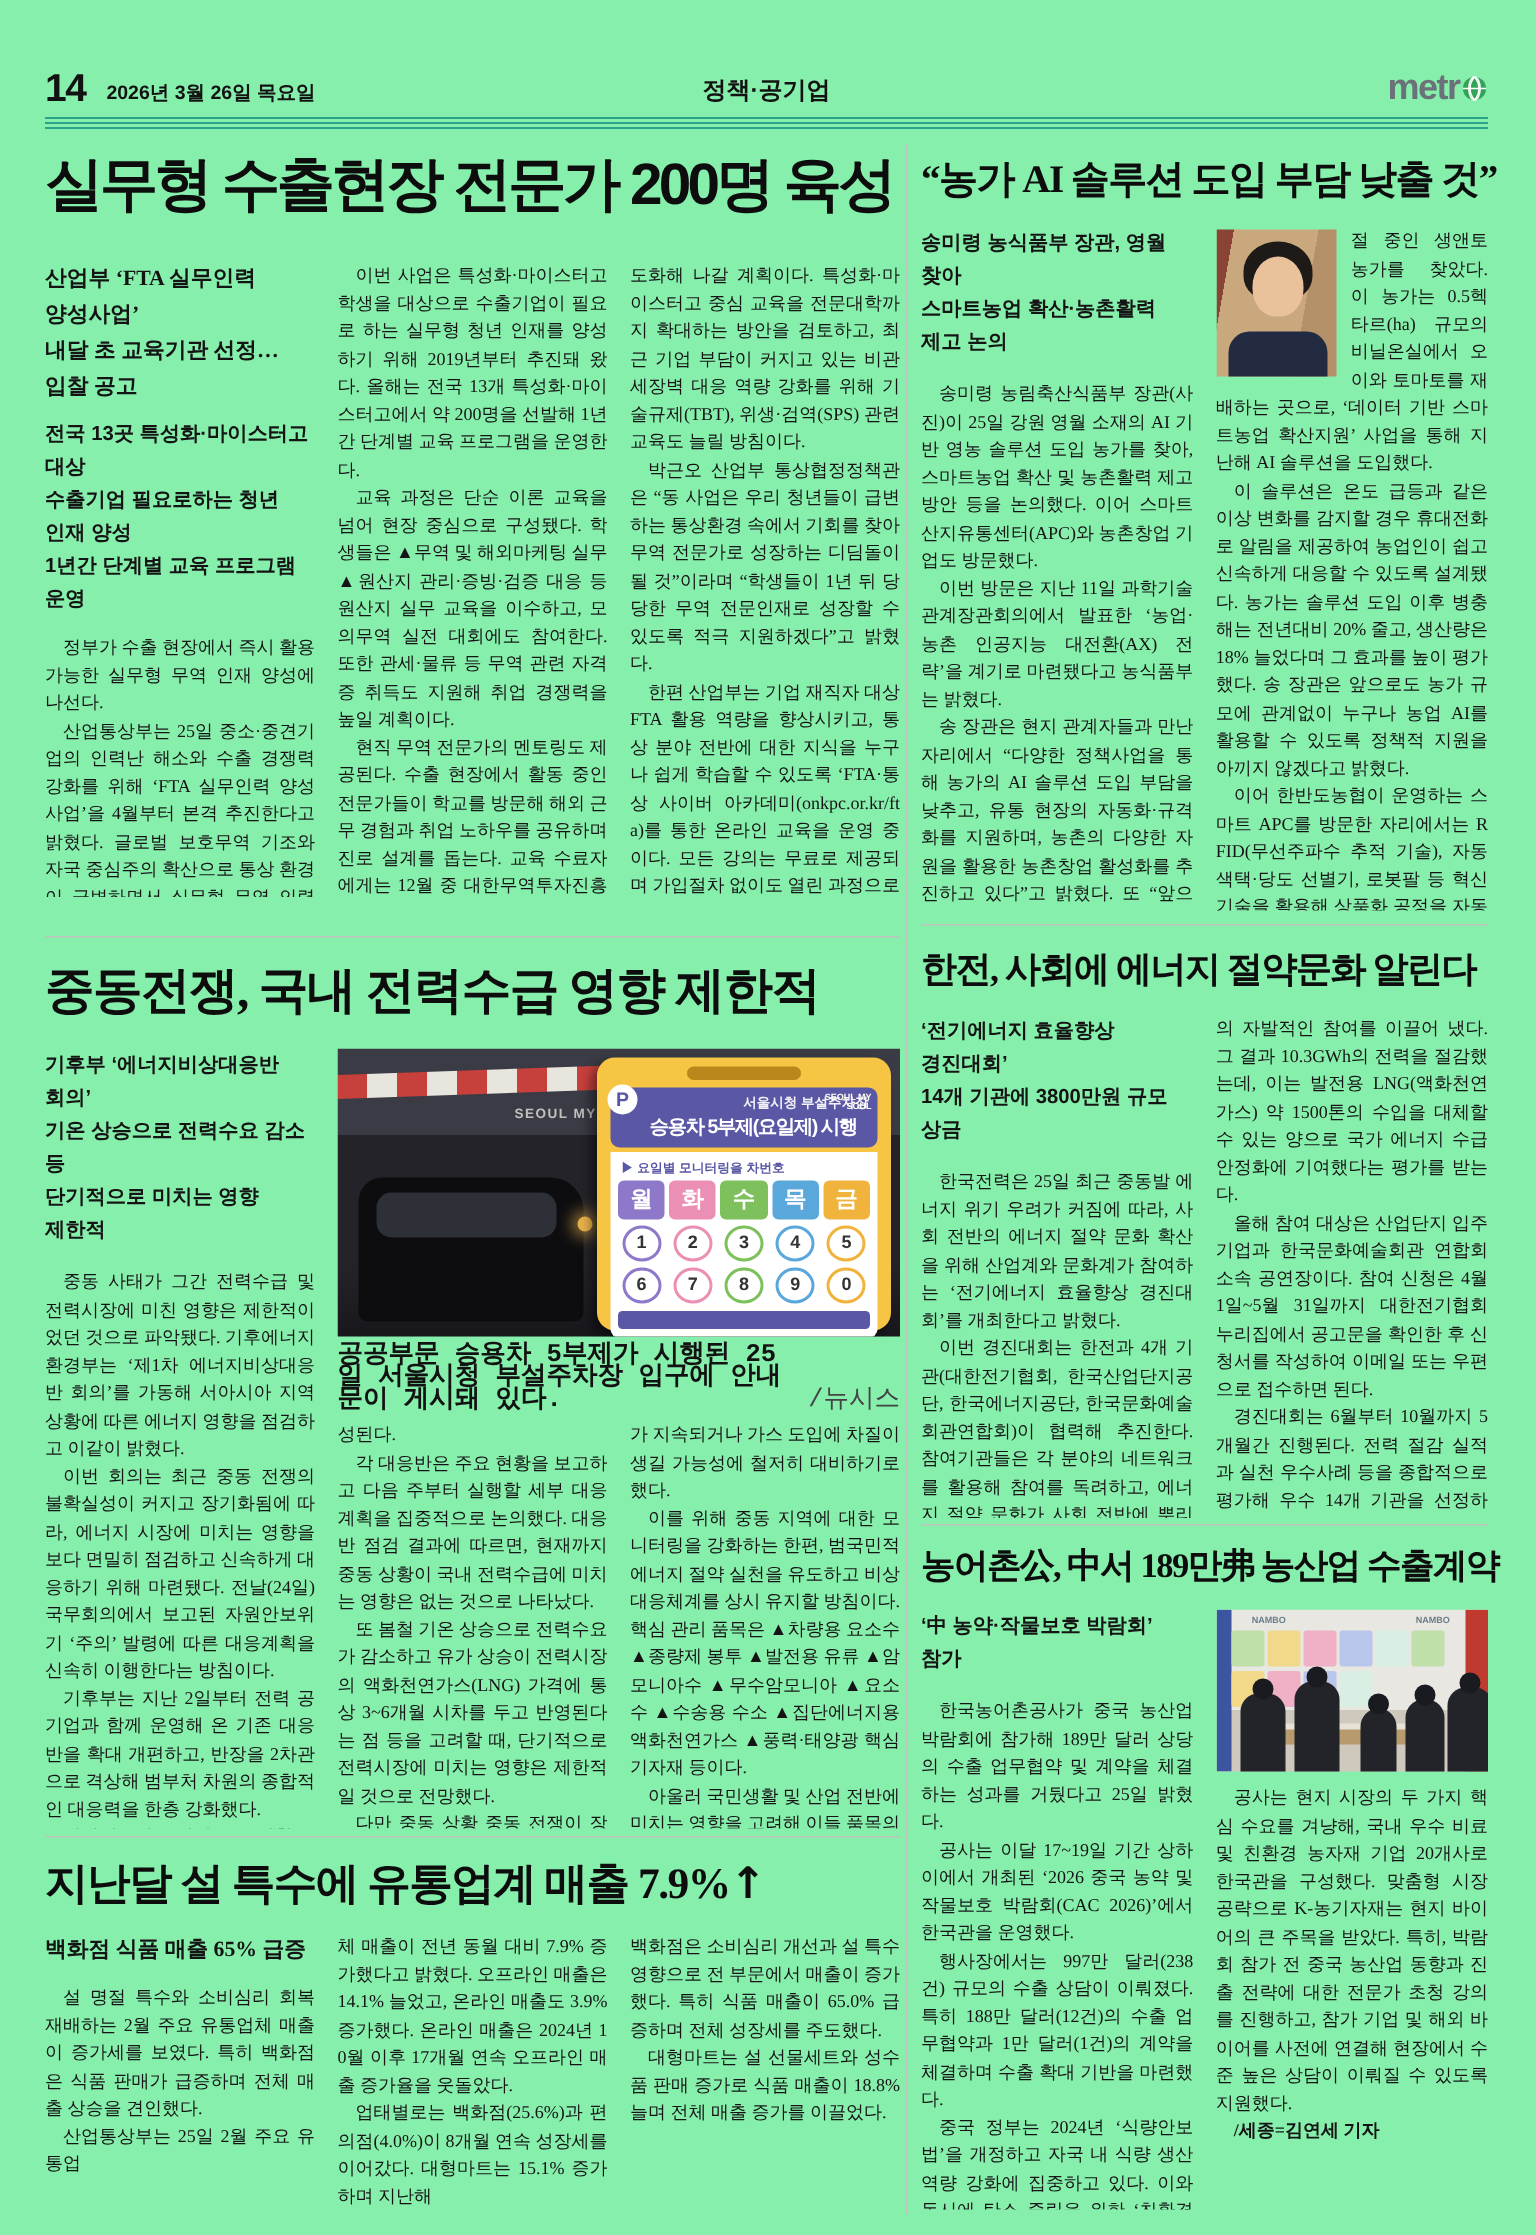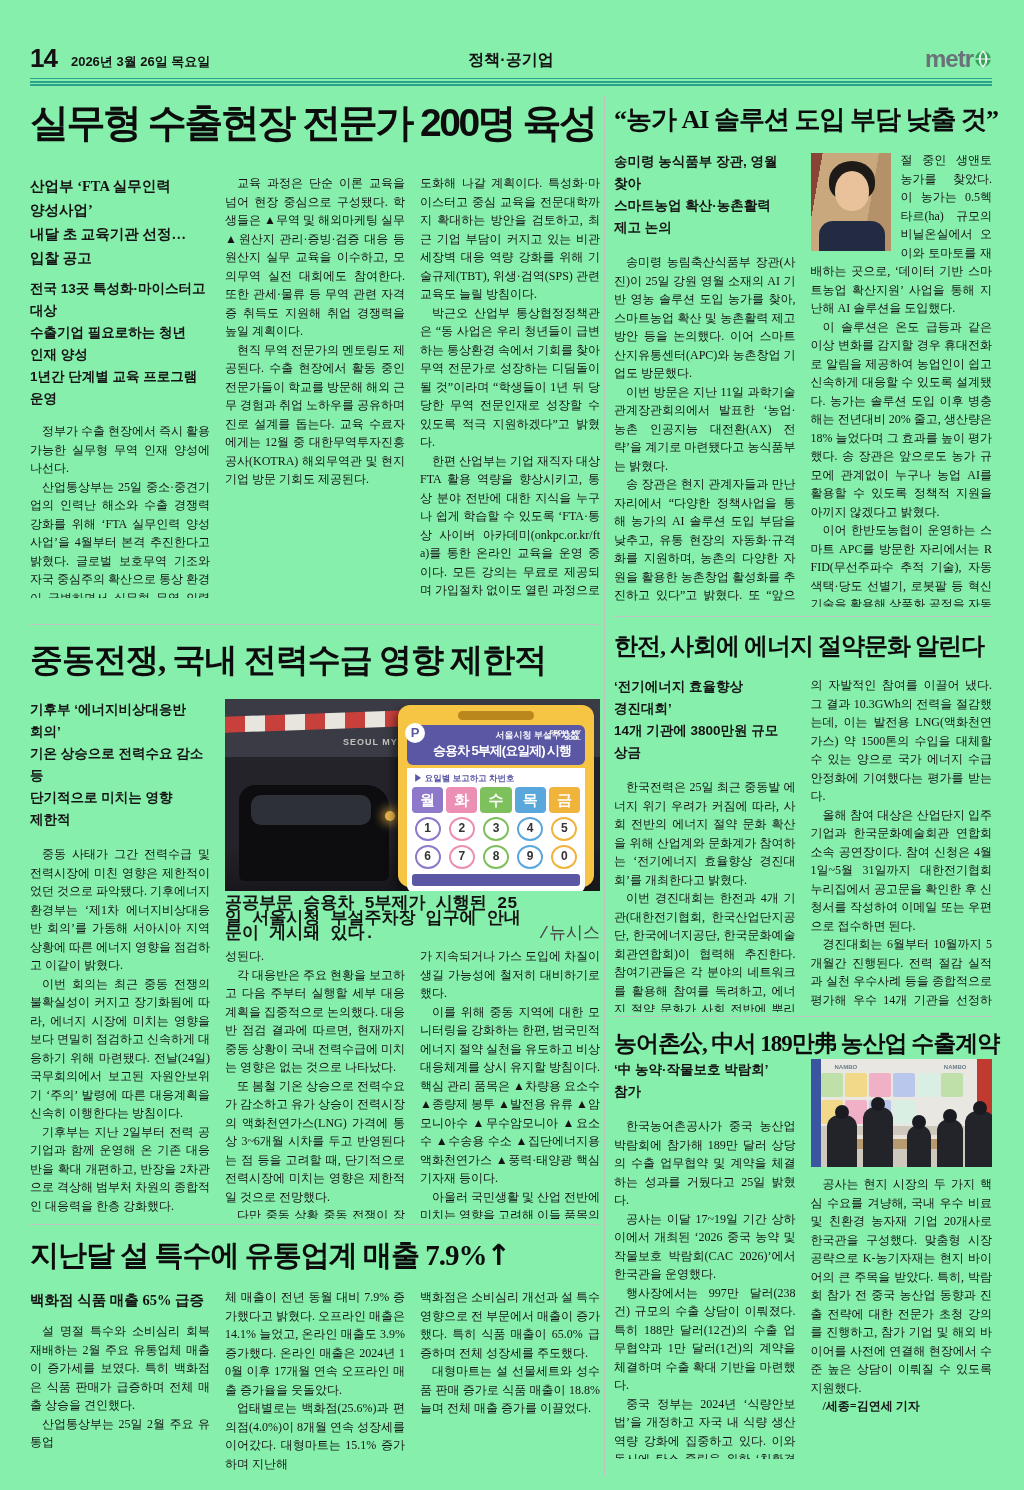--- a/index.html
+++ b/index.html
@@ -109,21 +109,21 @@
   .ex-table { position:absolute; left:34px; bottom:18px; width:96px; height:10px; background:#b79a6d; border-radius:2px;
     box-shadow:0 -4px 0 0 #e7e2d6; }
   
   .art-export { top:96px; left:30px; width:570px; }
   .art-export .cols { margin-top:24px; height:424px; }
   .art-ai { top:102px; left:614px; width:378px; }
   .art-ai .cols { margin-top:14px; height:456px; }
   .art-kepco { top:630px; left:614px; width:378px; }
   .art-kepco .cols { margin-top:14px; height:336px; }
   .art-krc { top:1028px; left:614px; width:378px; }
-  .art-krc .cols { height:400px; }
+  .art-krc .cols { margin-top:14px; height:400px; }
   .art-mideast { top:638px; left:30px; width:570px; }
   .art-mideast .cols { margin-top:16px; height:520px; }
   .art-retail { top:1236px; left:30px; width:570px; }
   .art-retail .cols { margin-top:12px; height:212px; }
   .w180 { width:180px; } .w182 { width:182px; } .w375 { width:375px; }
   .mid-right-cols { display:flex; gap:15px; margin-top:6px; height:300px; }
   .arrow-up { font-family:"DejaVu Sans",sans-serif; font-weight:700; }
 </style>
 </head>
 <body>
@@ -165,20 +165,21 @@
             <p>전국 13곳 특성화·마이스터고 대상</p>
             <p>수출기업 필요로하는 청년 인재 양성</p>
             <p>1년간 단계별 교육 프로그램 운영</p>
           </div>
         <div>
             <p>정부가 수출 현장에서 즉시 활용 가능한 실무형 무역 인재 양성에 나선다.</p>
             <p>산업통상부는 25일 중소·중견기업의 인력난 해소와 수출 경쟁력 강화를 위해 ‘FTA 실무인력 양성사업’을 4월부터 본격 추진한다고 밝혔다. 글로벌 보호무역 기조와 자국 중심주의 확산으로 통상 환경이 급변하면서 실무형 무역 인력 수요가 증가하고 있다는 판단에서다.</p>
           </div>
       </div>
       <div class="col w180">
+          <p>이번 사업은 특성화·마이스터고 학생을 대상으로 수출기업이 필요로 하는 실무형 청년 인재를 양성하기 위해 2019년부터 추진돼 왔다. 올해는 전국 13개 특성화·마이스터고에서 약 200명을 선발해 1년간 단계별 교육 프로그램을 운영한다.</p>
           <p>교육 과정은 단순 이론 교육을 넘어 현장 중심으로 구성됐다. 학생들은 ▲무역 및 해외마케팅 실무 ▲원산지 관리·증빙·검증 대응 등 원산지 실무 교육을 이수하고, 모의무역 실전 대회에도 참여한다. 또한 관세·물류 등 무역 관련 자격증 취득도 지원해 취업 경쟁력을 높일 계획이다.</p>
           <p>현직 무역 전문가의 멘토링도 제공된다. 수출 현장에서 활동 중인 전문가들이 학교를 방문해 해외 근무 경험과 취업 노하우를 공유하며 진로 설계를 돕는다. 교육 수료자에게는 12월 중 대한무역투자진흥공사(KOTRA) 해외무역관 및 현지 기업 방문 기회도 제공된다.</p>
         </div>
       <div class="col w180 cont">
         <div class="cont">
             <p>도화해 나갈 계획이다. 특성화·마이스터고 중심 교육을 전문대학까지 확대하는 방안을 검토하고, 최근 기업 부담이 커지고 있는 비관세장벽 대응 역량 강화를 위해 기술규제(TBT), 위생·검역(SPS) 관련 교육도 늘릴 방침이다.</p>
             <p>박근오 산업부 통상협정정책관은 “동 사업은 우리 청년들이 급변하는 통상환경 속에서 기회를 찾아 무역 전문가로 성장하는 디딤돌이 될 것”이라며 “학생들이 1년 뒤 당당한 무역 전문인재로 성장할 수 있도록 적극 지원하겠다”고 밝혔다.</p>
             <p>한편 산업부는 기업 재직자 대상 FTA 활용 역량을 향상시키고, 통상 분야 전반에 대한 지식을 누구나 쉽게 학습할 수 있도록 ‘FTA·통상 사이버 아카데미(onkpc.or.kr/fta)를 통한 온라인 교육을 운영 중이다. 모든 강의는 무료로 제공되며 가입절차 없이도 열린 과정으로 언제든 활용할 수 있다.</p>
           </div>
 
@@ -264,21 +265,21 @@
           <div class="pk-light"></div>
           <div class="pk-sign">
             <div class="pk-handle"></div>
             <div class="pk-head">
               <div class="pk-p">P</div>
               <div class="pk-badge">SEOUL MY SOUL</div>
               <div class="s1" style="margin-left:20px;text-align:right;">서울시청 부설주차장</div>
               <div class="s2" style="margin-left:20px;">승용차 5부제(요일제) 시행</div>
             </div>
             <div class="pk-body">
-              <div class="pk-rowlabel">▶ 요일별 보고하고 차번호</div>
+              <div class="pk-rowlabel">▶ 요일별 모니터링을 차번호</div>
               <div class="pk-days">
                   <span>월</span>
                   <span>화</span>
                   <span>수</span>
                   <span>목</span>
                   <span>금</span>
                 </div>
               <div class="pk-nums">
                   <span>1</span>
                   <span>2</span>

